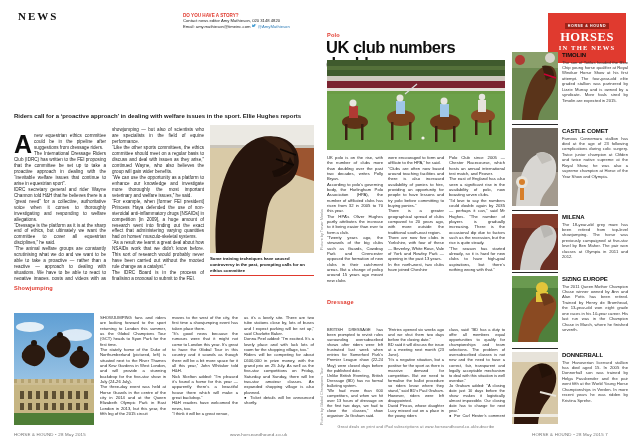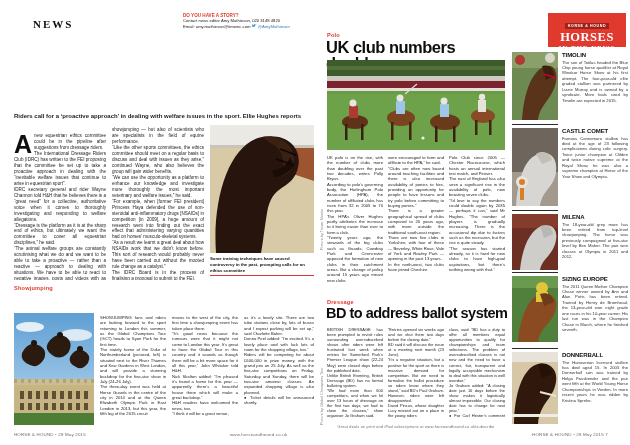--- a/index.html
+++ b/index.html
@@ -26,21 +26,21 @@
             letter-spacing:.6px;padding:1px 3px;margin-top:3px;}
   .sb-m1{font-family:"Liberation Serif",serif;font-weight:bold;font-size:12.5px;line-height:1;letter-spacing:.5px;}
   .sb-m2{font-family:"Liberation Serif",serif;font-weight:bold;font-size:6.5px;letter-spacing:1.2px;}
   svg{display:block;}
 </style>
 </head>
 <body>
 
 <div id="page">
 
-  <div class="abs news" style="left:33px;top:10px;margin-top:8px;">NEWS</div>
+  <div class="abs news" style="left:18px;top:10px;">NEWS</div>
   <div class="abs" style="left:183px;top:13px;width:135px;">
     <div class="contact-title">DO YOU HAVE A STORY?</div>
     <div class="contact-line">Contact news editor Amy Mathieson, 020 3148 4820</div>
     <div class="contact-line">
       <span>Email: amy.mathieson@timeinc.com</span>
       <svg width="5" height="4" style="display:inline-block;vertical-align:-0.5px">
           <path d="M0,3 C1,3.2 3,3 3.4,1.2 L4.6,0.6 L3.6,0.8 C3.2,-0.3 1.8,0 1.9,1.1 C1.2,1.1 0.6,0.7 0.2,0.3 C-0.1,1.3 0.4,2.6 0,3 Z" fill="#4aa0d5"></path>
         </svg>
       <span style="color:#2f7db8">@AmyMathieson</span>
     </div>
@@ -201,34 +201,33 @@
 Nick Skelton added: “I’m pleased it’s found a home for this year — apparently there’s a beautiful house there which will make a great backdrop.”
 H&amp;H readers have welcomed the news, too.
 “I think it will be a great venue,</div>
   <div class="abs tiny42" style="left:244px;top:315px;width:70px;height:112px;">as it’s a lovely site. There are two tube stations close by, lots of buses and I expect parking will be set up,” said Charlotte Baker.
 Donna Peel added: “I’m excited. It’s a lovely place and with luck lots of room for the shopping village, too.”
 Riders will be competing for about £600,000 in prize money, with the grand prix on 25 July. As well as the five-star competitions on Friday, Saturday and Sunday, there will be two-star amateur classes. An expanded shopping village is also planned.
 ● Ticket details will be announced shortly.</div>
   <div class="abs vcredit" style="left:320px;top:425px;">Picture by Global Champions Tour</div>
 
   <div class="abs kicker" style="left:327px;top:299px;">Dressage</div>
-  <div class="abs headline" style="left:326px;top:306px;width:180px;font-size:14.5px;letter-spacing:-.5px;white-space:nowrap;">BD to address ballot system</div>
   <div class="abs tiny40" style="left:327px;top:327px;width:56px;height:92px;">BRITISH DRESSAGE has been prompted to revisit rules surrounding oversubscribed shows after riders were left frustrated last week when entries for Somerford Park’s Premier League show (22-24 May) were closed days before the published date.
 Unlike British Eventing, British Dressage (BD) has no formal balloting system.
 “We had more than 600 competitors, and when we hit over 13 hours of dressage on the first two days, we had to close the classes,” show organiser Jo Graham said.</div>
   <div class="abs tiny40" style="left:388px;top:327px;width:56px;height:92px;">“Entries opened six weeks ago and we shut them two days before the closing date.”
 BD said it will discuss the issue at a meeting next month (23 June).
 “It’s a negative situation, but a positive for the sport as there is massive demand for competition. But we need to formalise the ballot procedure so riders know where they stand,” said BD’s Paul Graham.
 However, riders were left disappointed.
 David Pincus, whose daughter Lucy missed out on a place in the young riders</div>
   <div class="abs tiny40" style="left:449px;top:327px;width:56px;height:92px;">class, said: “BD has a duty to offer all members equal opportunities to qualify for championships and team selections. The problem of oversubscribed classes is not new and the need to have a correct, fair, transparent and legally acceptable mechanism to deal with this situation is well overdue.”
 Jo Graham added: “A closing date just 10 days before the show makes it logistically almost impossible. Our closing date has to change for next year.”
 ● For Carl Hester’s comment on the subject see p8.</div>
 
-  <div class="abs sb-box" style="left:548px;top:13px;width:78px;height:34px;">
+  <div class="abs sb-box" style="left:548px;top:13px;width:78px;height:50px;">
     <div class="sb-brand">HORSE &amp; HOUND</div>
     <div class="sb-m1">HORSES</div>
     <div class="sb-m2">IN THE NEWS</div>
   </div>
 
   <div class="abs" style="left:512px;top:52px;width:46px;height:68px;">
     <svg width="46" height="68" viewBox="0 0 46 68">
       <rect width="46" height="68" fill="#6d8a52"></rect>
       <rect width="46" height="16" fill="#8aa06b"></rect>
       <circle cx="8" cy="8" r="5" fill="#b03a33"></circle>

